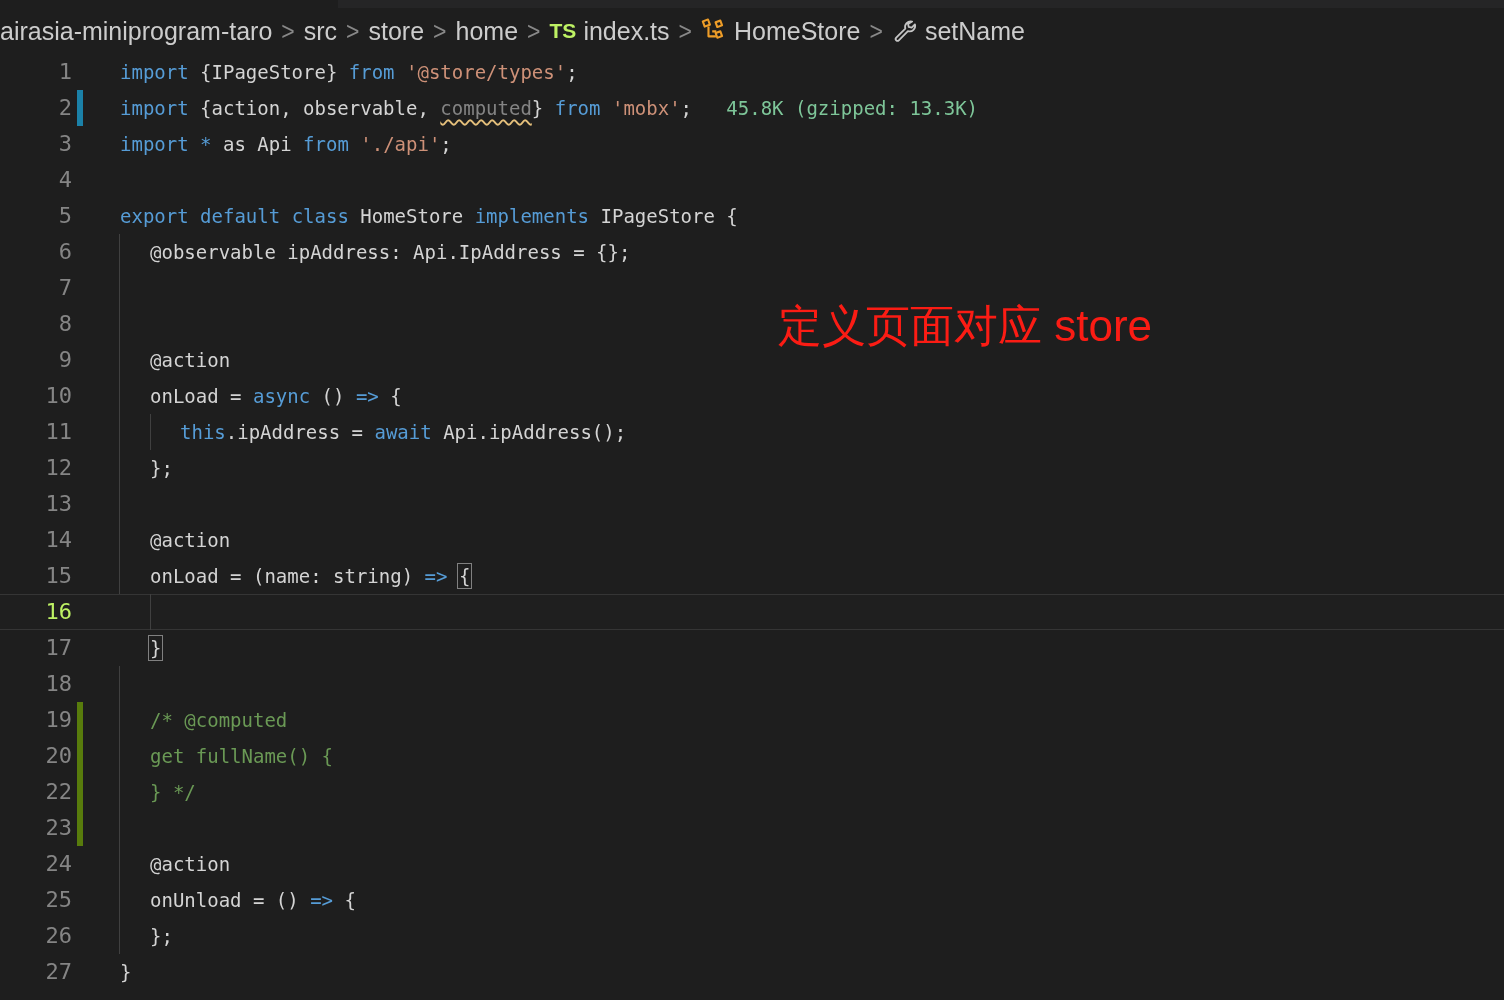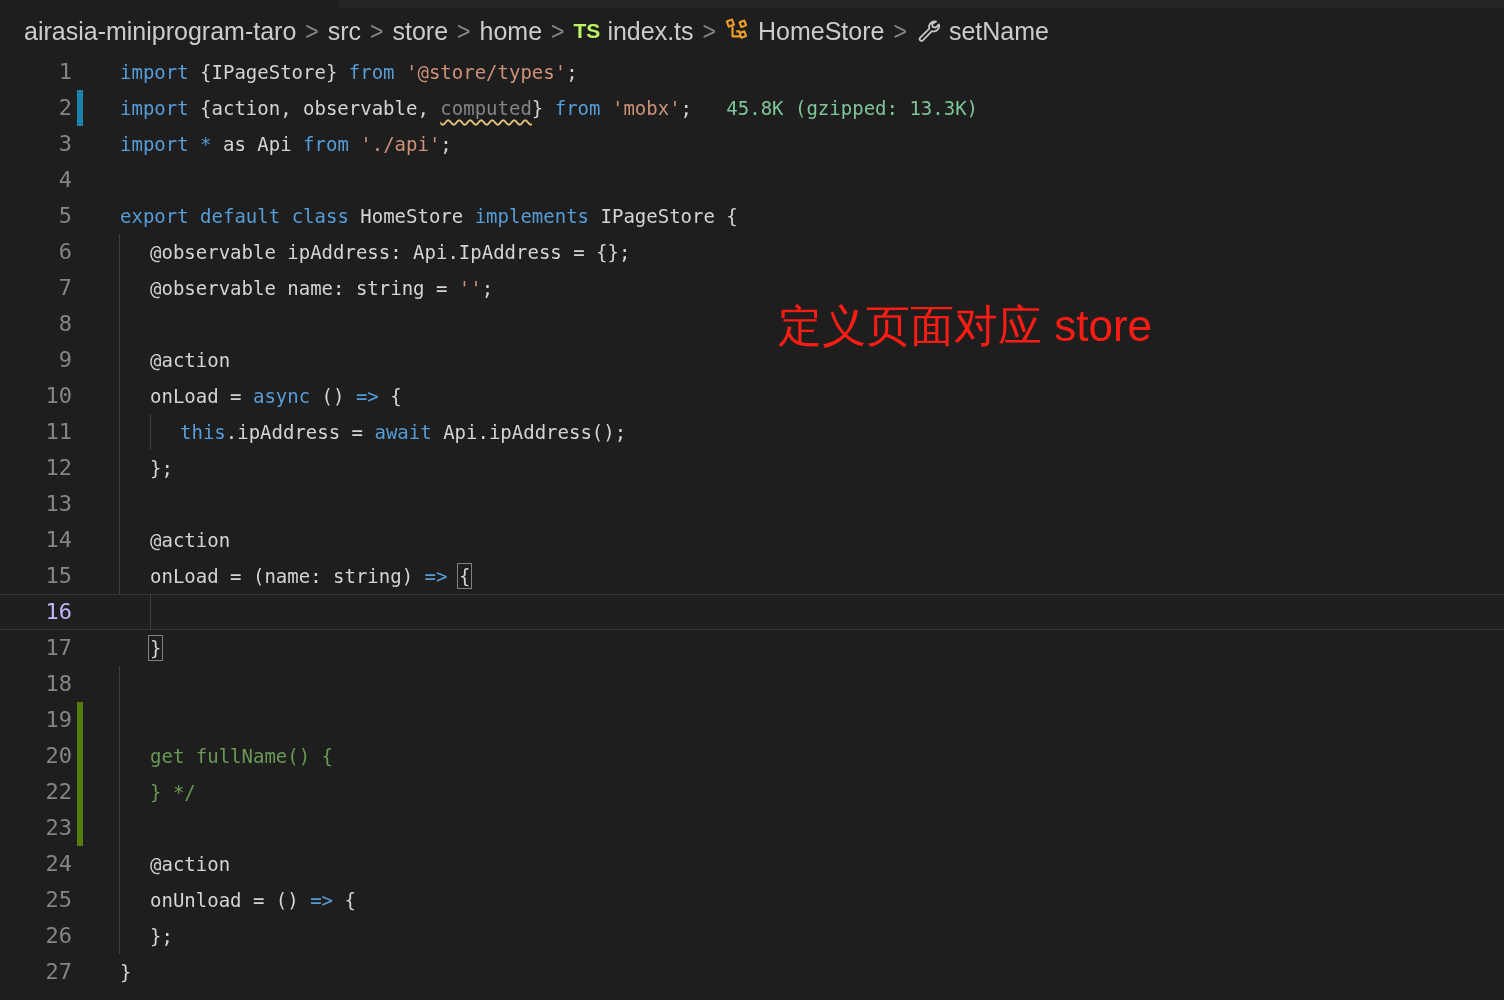--- a/index.html
+++ b/index.html
@@ -38,21 +38,20 @@
   }
 
   
   .breadcrumb {
     position: absolute;
     left: 0; top: 8px;
     width: 1504px; height: 46px;
     background: #1e1e1e;
     display: flex;
     align-items: center;
-    padding-left: 24px;
     box-sizing: border-box;
     font-family: "Liberation Sans", sans-serif;
     font-size: 25px;
     color: #a9a9a9;
     white-space: nowrap;
   }
   .bc-item {
     color: #cccccc;
     display: inline-flex;
     align-items: center;
@@ -103,21 +102,21 @@
     left: 0; top: 0;
     width: 72px;
     height: 36px;
     line-height: 36px;
     text-align: right;
     font-family: "DejaVu Sans Mono", monospace;
     font-size: 22px;
     color: #858585;
     user-select: none;
   }
-  .row.active .lineno { color: #c4b5fd; }
+  .row.active .lineno { color: #bef264; }
 
   .gutter-mark {
     position: absolute;
     left: 77px;
     width: 6px;
     height: 36px;
   }
   .gutter-mark.modified { background: #1b81a8; }
   .gutter-mark.added    { background: #587c0c; }
 
@@ -282,21 +281,20 @@
 
     <div class="row">
       <span class="lineno">6</span>
       <span class="iguide ig1"></span>
       <span class="code" style="left:150px">@observable ipAddress: Api.IpAddress = {};</span>
     </div>
 
     <div class="row">
       <span class="lineno">7</span>
       <span class="iguide ig1"></span>
-      <span class="code" style="left:150px"><span class="def">@observable name: string = </span><span class="str">''</span><span class="def">;</span></span>
     </div>
 
     <div class="row">
       <span class="lineno">8</span>
       <span class="iguide ig1"></span>
       <span class="code"></span>
     </div>
 
     <div class="row">
       <span class="lineno">9</span>
@@ -354,20 +352,21 @@
     <div class="row">
       <span class="lineno">18</span>
       <span class="iguide ig1"></span>
       <span class="code"></span>
     </div>
 
     <div class="row">
       <span class="lineno">19</span>
       <span class="gutter-mark added"></span>
       <span class="iguide ig1"></span>
+      <span class="code cmt" style="left:150px">/* @computed</span>
     </div>
 
     <div class="row">
       <span class="lineno">20</span>
       <span class="gutter-mark added"></span>
       <span class="iguide ig1"></span>
       <span class="code cmt" style="left:150px">get fullName() {</span>
     </div>
 
 

